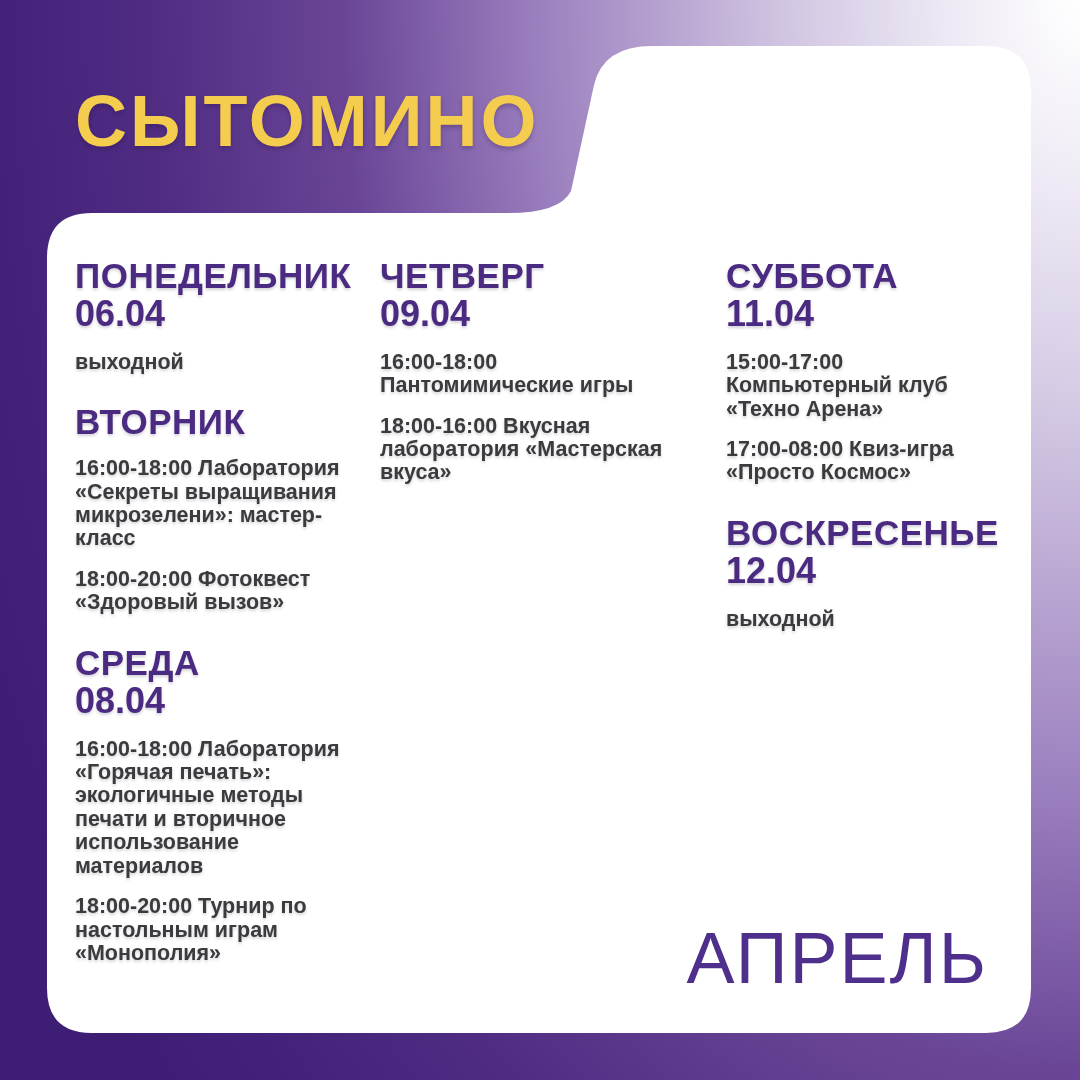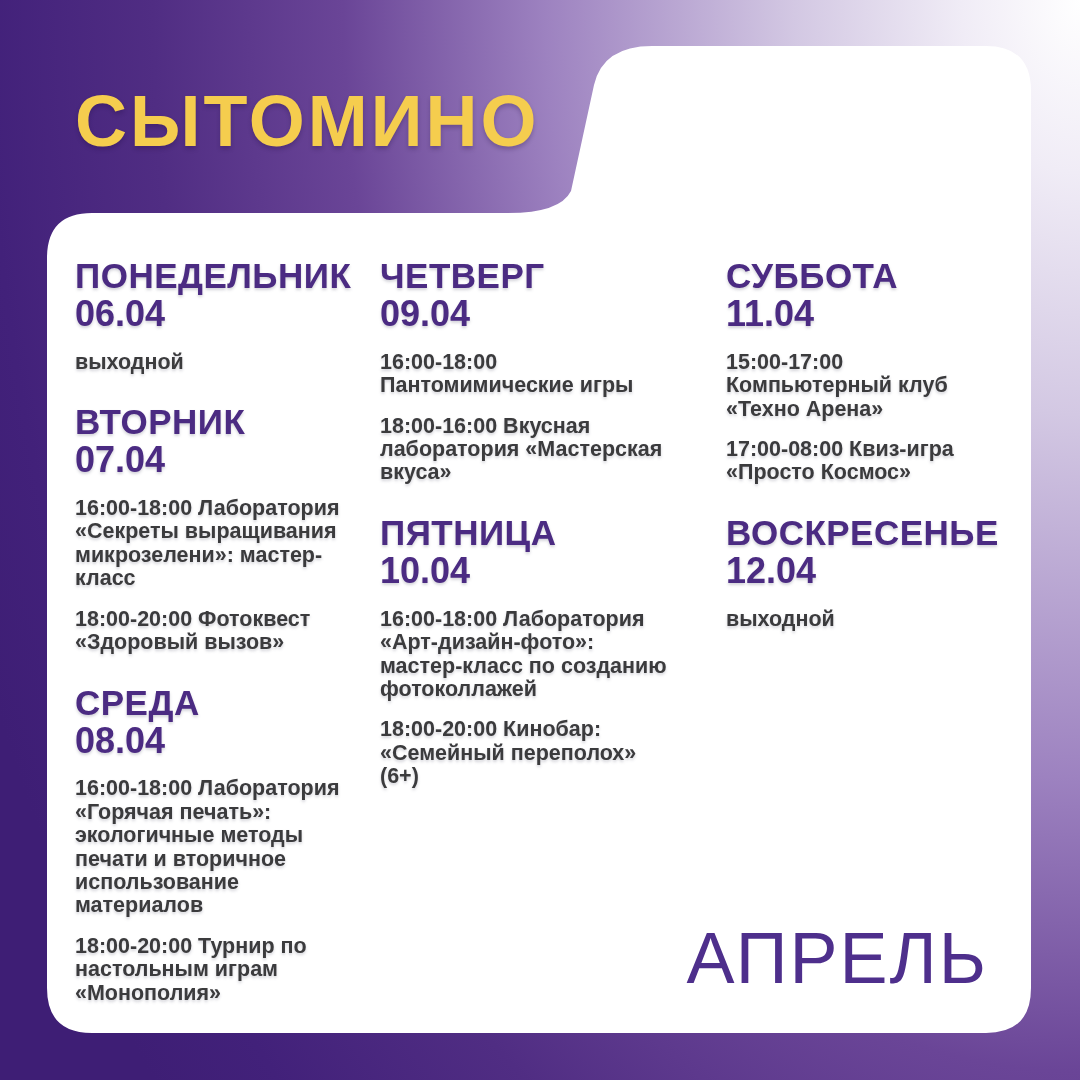--- a/index.html
+++ b/index.html
@@ -127,21 +127,20 @@
   <section class="day">
     <h2 class="day-name">ПОНЕДЕЛЬНИК</h2>
     <div class="day-date">06.04</div>
     <div class="events">
             <p class="event">выходной</p>
           </div>
   </section>
 
   <section class="day">
     <h2 class="day-name">ВТОРНИК</h2>
-    <div class="day-date">07.04</div>
     <div class="events">
             <p class="event">16:00-18:00 Лаборатория «Секреты выращивания микрозелени»: мастер-класс</p>
             <p class="event">18:00-20:00 Фотоквест «Здоровый вызов»</p>
           </div>
   </section>
 
   <section class="day">
     <h2 class="day-name">СРЕДА</h2>
     <div class="day-date">08.04</div>
     <div class="events">
@@ -153,28 +152,20 @@
     <div class="col col-2">
   <section class="day">
     <h2 class="day-name">ЧЕТВЕРГ</h2>
     <div class="day-date">09.04</div>
     <div class="events">
             <p class="event">16:00-18:00 Пантомимические игры</p>
             <p class="event">18:00-16:00 Вкусная лаборатория «Мастерская вкуса»</p>
           </div>
   </section>
 
-  <section class="day">
-    <h2 class="day-name">ПЯТНИЦА</h2>
-    <div class="day-date">10.04</div>
-    <div class="events">
-            <p class="event">16:00-18:00 Лаборатория «Арт-дизайн-фото»: мастер-класс по созданию фотоколлажей</p>
-            <p class="event">18:00-20:00 Кинобар: «Семейный переполох» (6+)</p>
-          </div>
-  </section>
 </div>
     <div class="col col-3">
   <section class="day">
     <h2 class="day-name">СУББОТА</h2>
     <div class="day-date">11.04</div>
     <div class="events">
             <p class="event">15:00-17:00 Компьютерный клуб «Техно Арена»</p>
             <p class="event">17:00-08:00 Квиз-игра «Просто Космос»</p>
           </div>
   </section>

